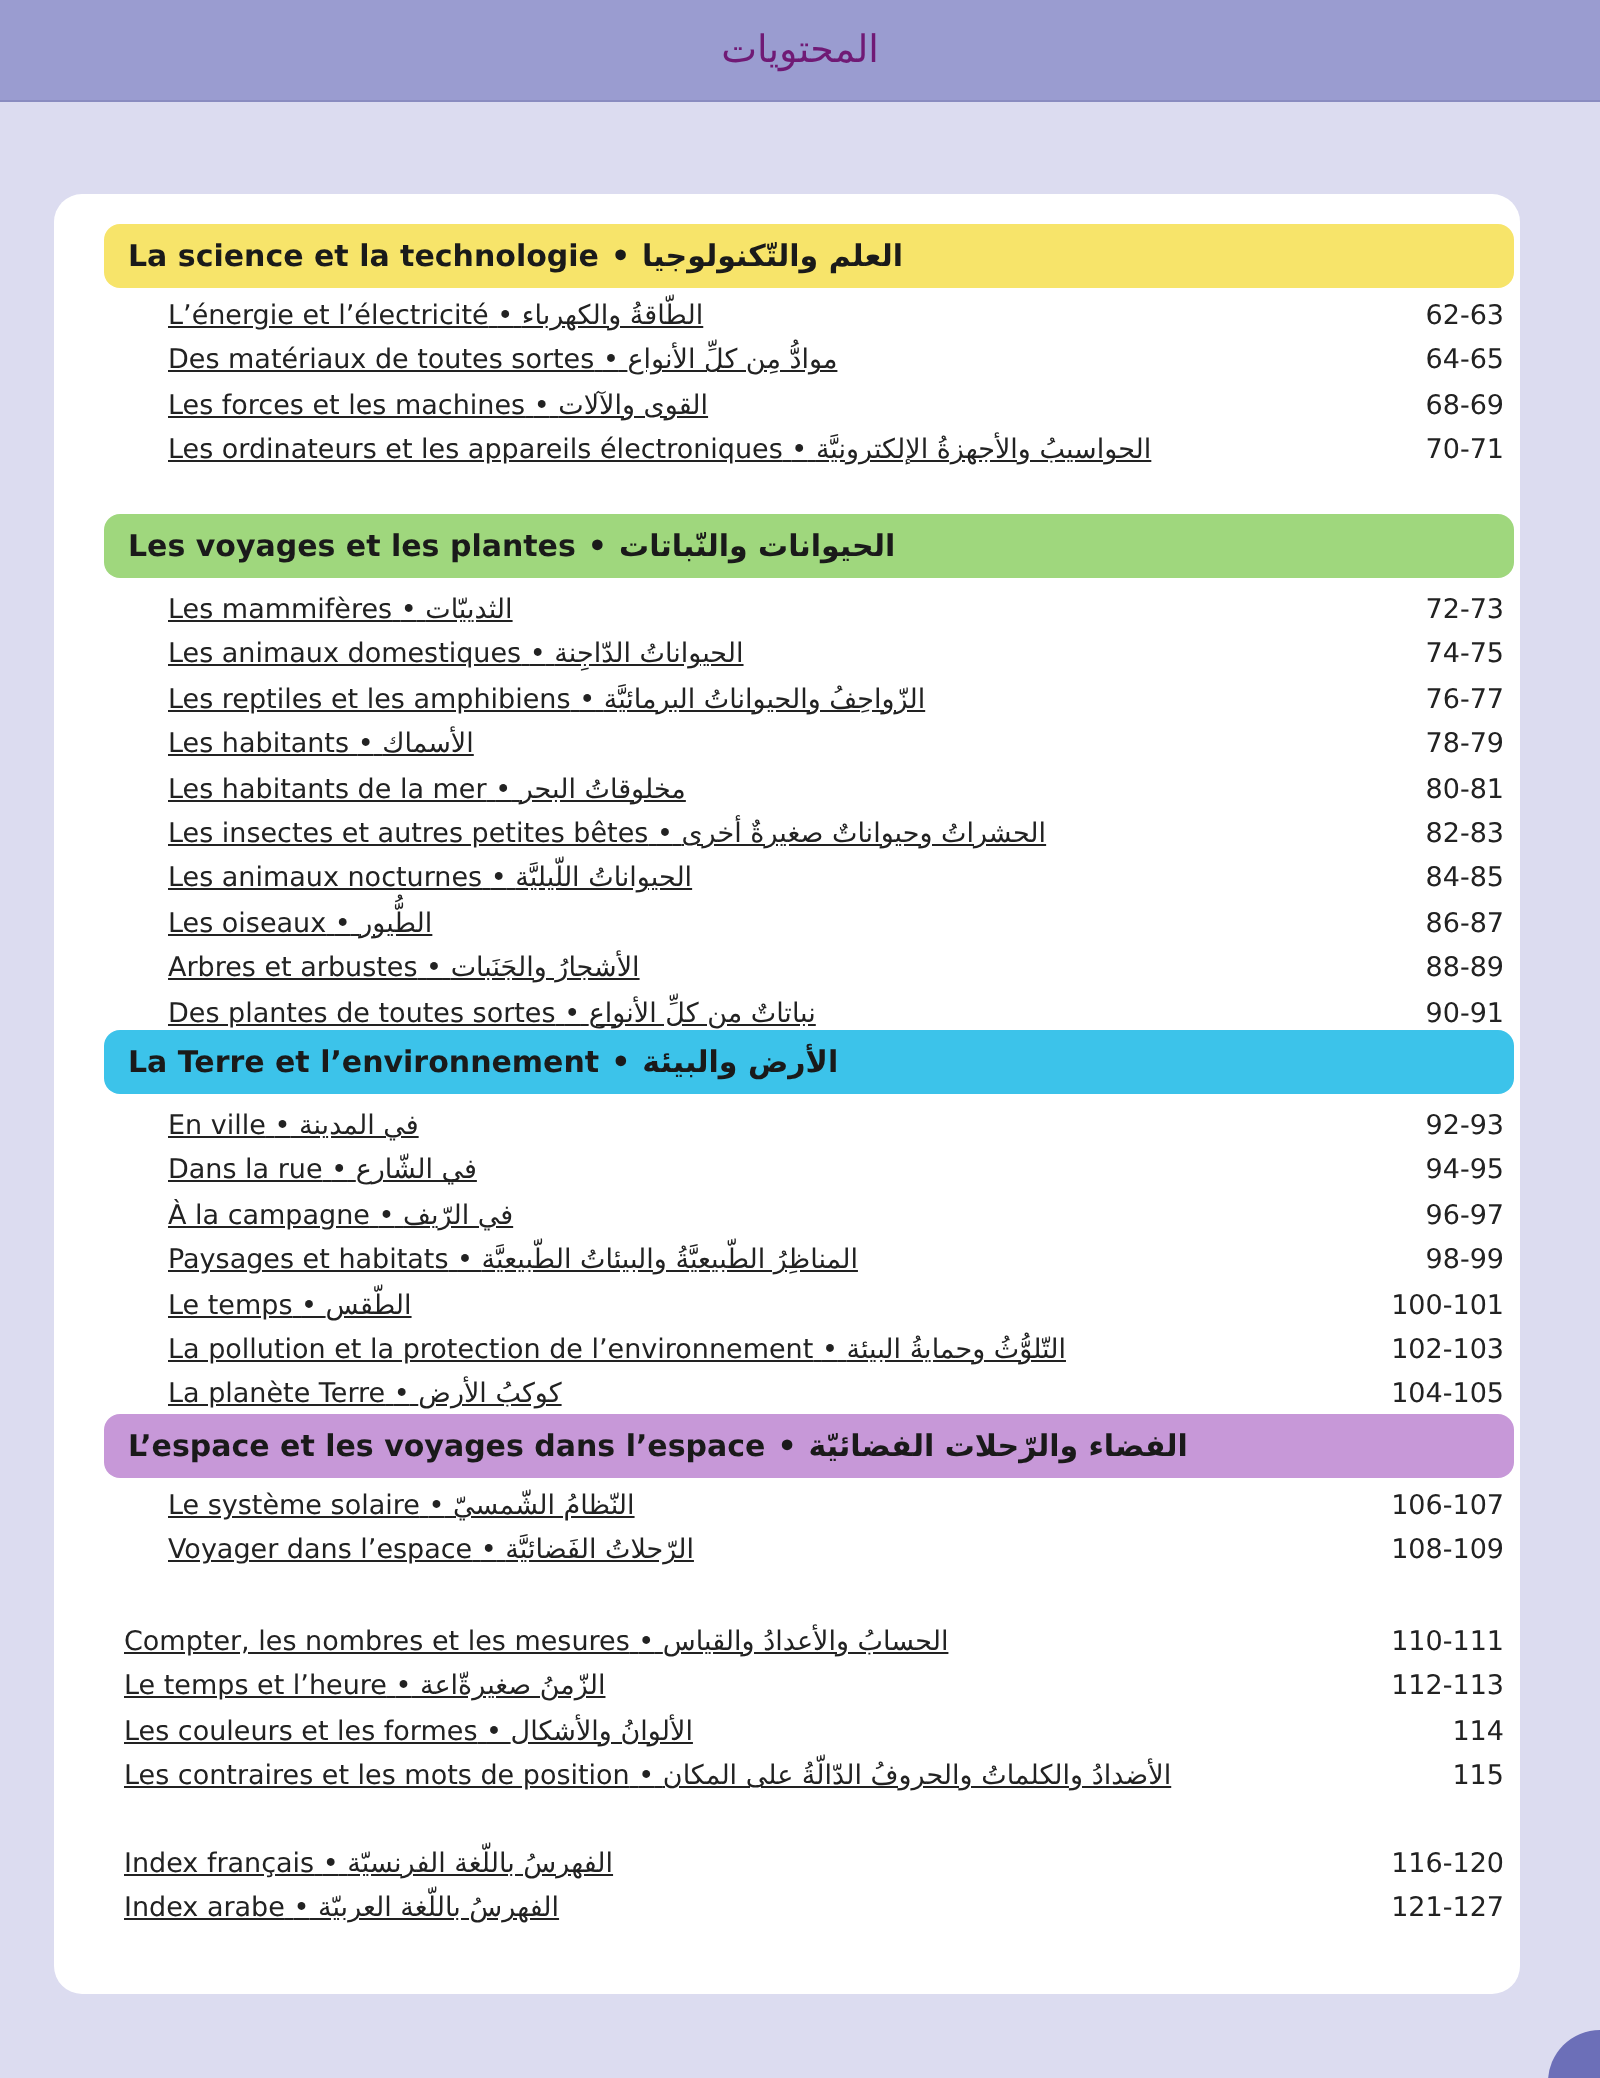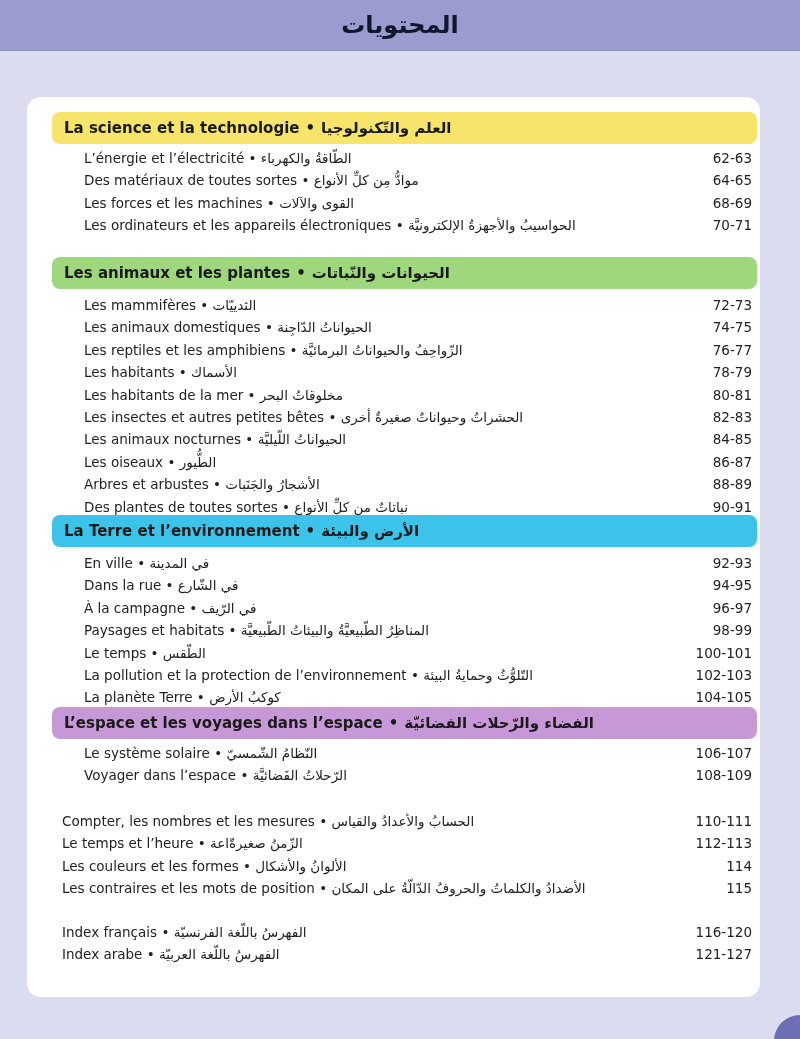--- a/index.html
+++ b/index.html
@@ -11,21 +11,21 @@
     position: relative;
   }
   .header {
     position: absolute; left: 0; top: 0; width: 800px; height: 50px;
     background: #9a9cd0;
     border-bottom: 1px solid #8a8cc0;
     display: flex; align-items: center; justify-content: center;
   }
   .header-title {
     font-family: "DejaVu Sans", sans-serif;
-    font-weight: bold; font-size: 24px; color: #0f172a;
+    font-weight: normal; font-size: 19px; color: #701a75;
     direction: rtl;
   }
   .panel {
     position: absolute; left: 27px; top: 97px; width: 733px; height: 900px;
     background: #ffffff; border-radius: 14px;
   }
   .section-bar {
     position: absolute; left: 25px; width: 705px; height: 32px;
     border-radius: 8px;
     display: flex; align-items: center;
@@ -38,21 +38,21 @@
   .bar-blue   { background: #3cc3ea; top: 418px; }
   .bar-purple { background: #c798d8; top: 610px; }
   .sep { margin: 0 6px; }
   .list {
     position: absolute; left: 0; width: 740px;
   }
   .row {
     position: relative; height: 22.4px; line-height: 22.4px;
     font-size: 13.5px; color: #222; white-space: nowrap;
   }
-  .row .label { position: absolute; left: 57px; }
+  .row .label { position: absolute; left: 57px; text-decoration: underline; }
   .row.flush .label { left: 35px; }
   .row .pages { position: absolute; right: 15px; text-align: left; }
   .ar { direction: rtl; unicode-bidi: isolate; }
   .page-tab {
     position: absolute; left: 774px; top: 1015px; width: 52px; height: 52px;
     border-radius: 50%; background: #6c6fb8;
   }
 </style>
 </head>
 <body>
@@ -81,21 +81,21 @@
         <span class="label"><span>Les forces et les machines</span> <span>•</span> <span class="ar">القوى والآلات</span></span>
         <span class="pages">68-69</span>
       </div>
     <div class="row">
         <span class="label"><span>Les ordinateurs et les appareils électroniques</span> <span>•</span> <span class="ar">الحواسيبُ والأجهزةُ الإلكترونيَّة</span></span>
         <span class="pages">70-71</span>
       </div>
   </div>
 
   <div class="section-bar bar-green">
-    <span>Les animaux et les plantes</span>
+    <span>Les voyages et les plantes</span>
     <span class="sep">•</span>
     <span class="ar">الحيوانات والنّباتات</span>
   </div>
   <div class="list" style="top:197px">
     <div class="row">
         <span class="label"><span>Les mammifères</span> <span>•</span> <span class="ar">الثدييّات</span></span>
         <span class="pages">72-73</span>
       </div>
     <div class="row">
         <span class="label"><span>Les animaux domestiques</span> <span>•</span> <span class="ar">الحيواناتُ الدّاجِنة</span></span>

